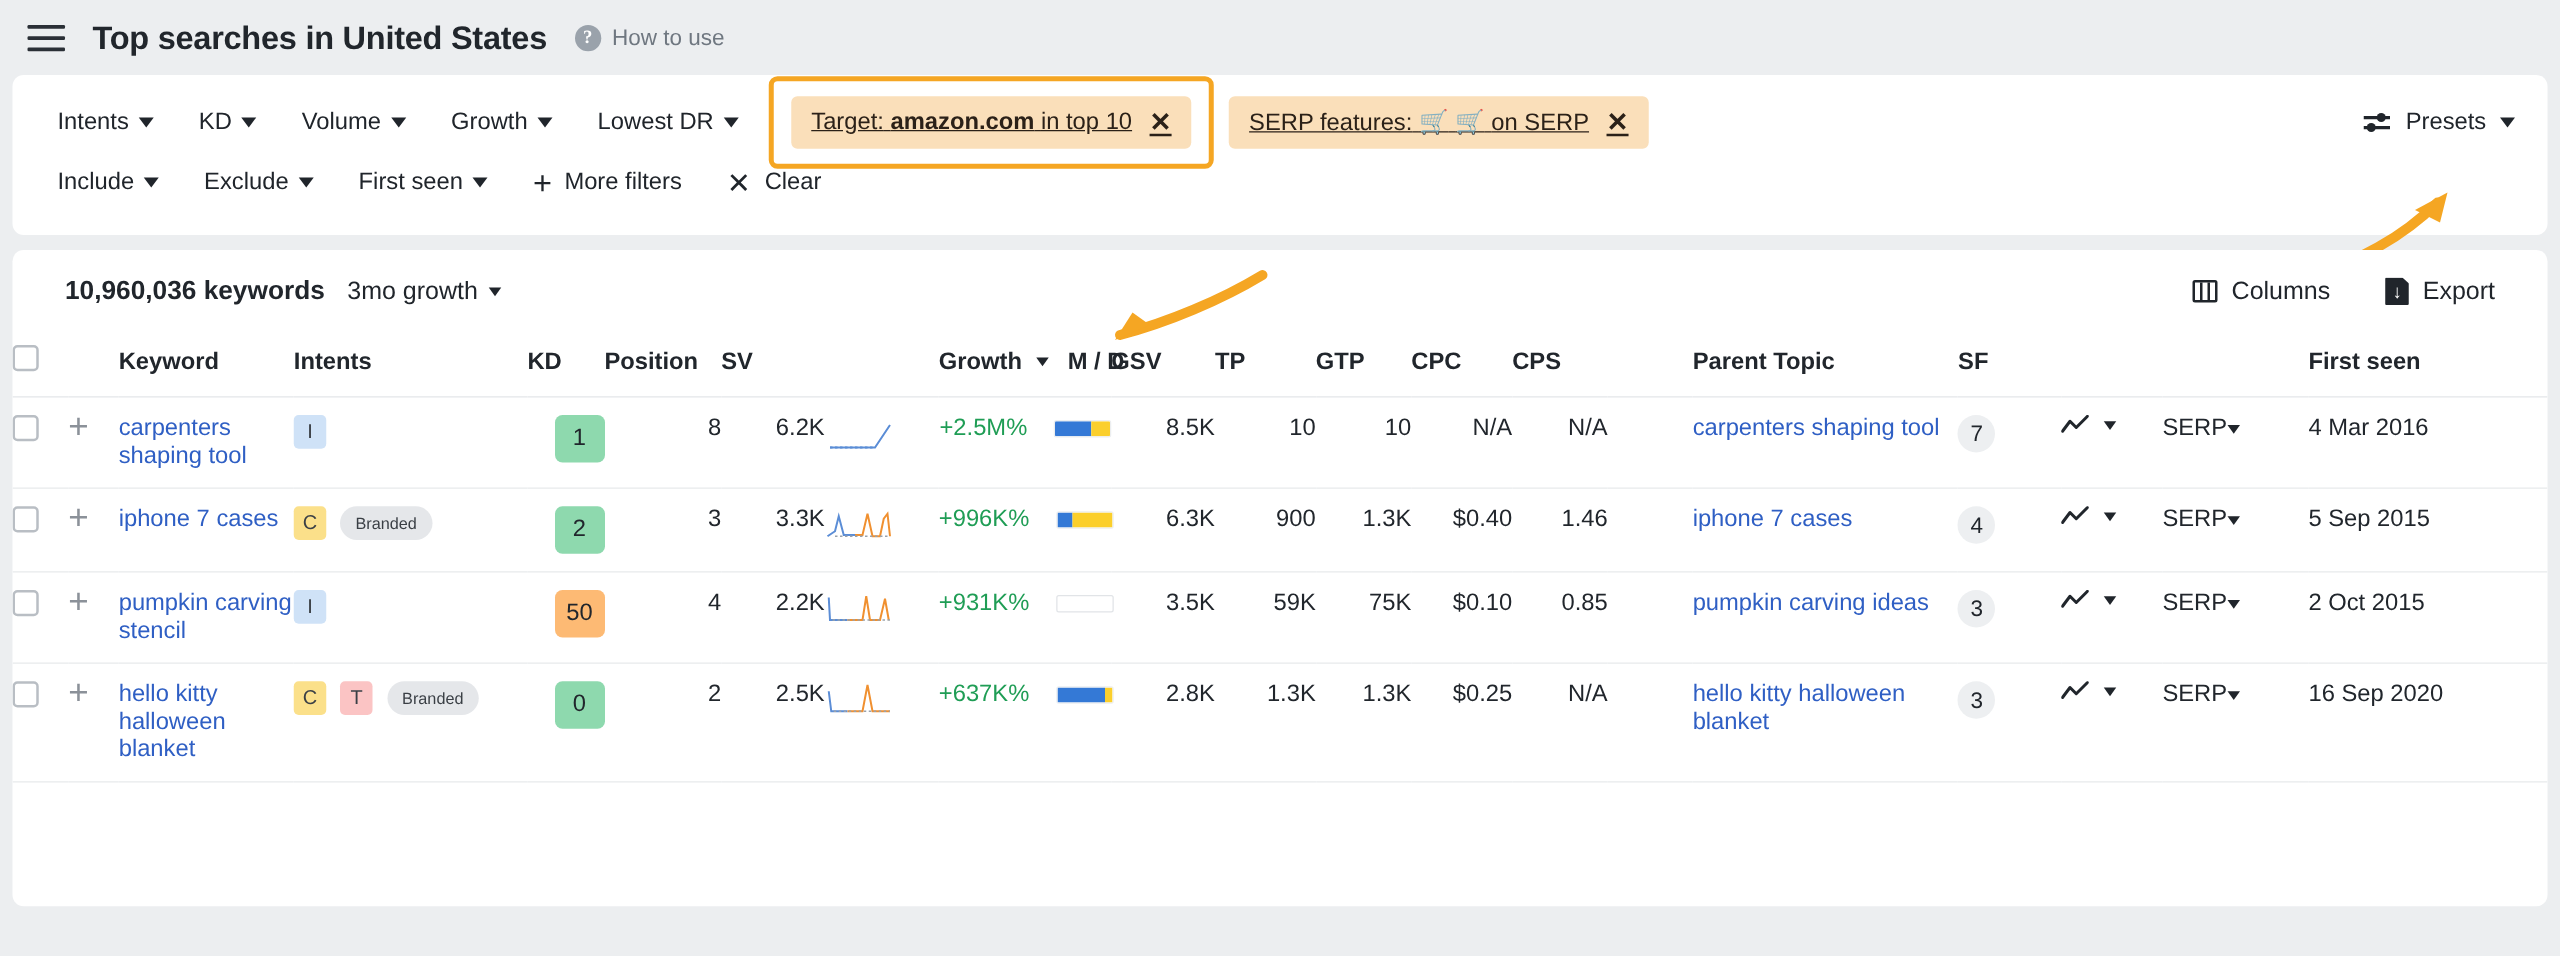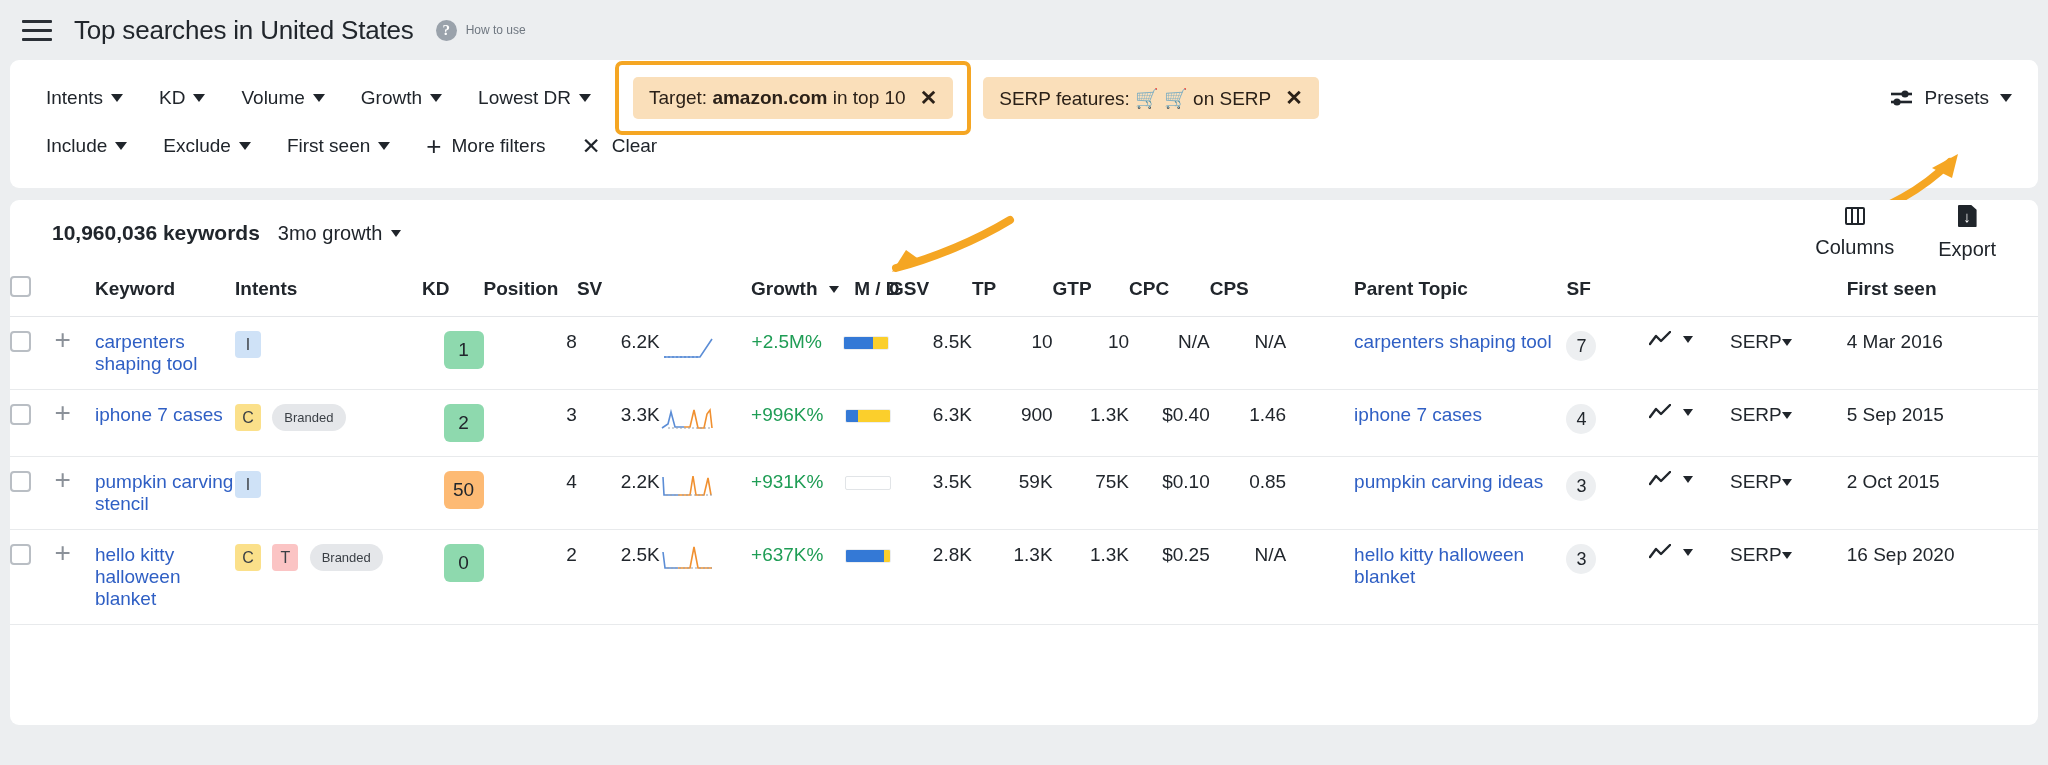--- a/index.html
+++ b/index.html
@@ -12,69 +12,69 @@
   }
   .page { width: 2048px; height: 765px; position: relative; overflow: hidden; background:#eceef0; }
 
   
   .topbar {
     height: 60px; display: flex; align-items: center;
     padding-left: 22px; gap: 22px; background: #eceef0;
   }
   .hamburger { width: 30px; height: 30px; display:flex; flex-direction:column; justify-content:center; gap:6px; cursor:pointer; }
   .hamburger span { display:block; height:3px; background:#2a2f36; border-radius:1px; }
-  .page-title { font-size: 26px; font-weight: 400; color: #21262c; letter-spacing: -0.2px; }
+  .page-title { font-size: 26px; font-weight: 700; color: #21262c; letter-spacing: -0.2px; }
   .howto { display:flex; align-items:center; gap: 9px; cursor:pointer; }
   .howto .qmark {
     width: 21px; height: 21px; border-radius: 50%; background: #9aa2ab; color:#fff;
     font-size: 15px; font-weight:700; display:flex; align-items:center; justify-content:center;
     font-family: "Liberation Serif", serif;
   }
-  .howto .lbl { font-size: 12px; color: #6f7780; }
+  .howto .lbl { font-size: 18px; color: #6f7780; }
 
   
   .filters {
     background: #fff; margin: 0 10px; border-radius: 9px;
     padding: 14px 18px 18px 18px; position: relative;
   }
   .filter-row { display:flex; align-items:center; height: 48px; }
   .fbtn {
     display:flex; align-items:center; gap:8px; padding: 0 18px; height: 40px;
     font-size: 19px; color:#20252b; cursor:pointer; white-space:nowrap; border-radius: 5px;
   }
   .caret { width:0;height:0;border-left:6px solid transparent;border-right:6px solid transparent;border-top:8px solid #20252b; }
   .caret.sm { border-left-width:5px;border-right-width:5px;border-top-width:7px; }
   .plus-i { font-size:26px; line-height:0; color:#20252b; font-weight:300; margin-right:2px;}
   .x-i { font-size:23px; line-height:0; color:#20252b; font-weight:400; margin-right:3px;}
 
   
   .chip {
     display:flex; align-items:center; gap:14px; height:42px; padding: 0 16px;
-    background: #fadfba; border-radius: 5px; font-size:19px; color:#2b2118; white-space:nowrap;
+    background: #fadfba; border-radius: 5px; font-size:19px; color:#2b2118; white-space:nowrap;text-decoration:underline;
   }
   .chip b { font-weight:700; }
   .chip .chip-x { font-size:21px; font-weight:700; cursor:pointer; color:#2b2118; }
   .chip-wrap-highlight {
     border: 4px solid #f5a623; border-radius: 7px; padding: 12px 14px; margin: 0 6px;
   }
   .presets { display:flex; align-items:center; gap:11px; font-size:19px; color:#20252b; cursor:pointer; margin-left:auto; padding-right:8px;}
 
   
   .arrow-svg { position:absolute; pointer-events:none; }
 
   
   .results {
     background:#fff; margin: 12px 10px 0 10px; border-radius: 9px; position:relative;
     height: 525px; overflow:hidden;
   }
   .res-head { display:flex; align-items:center; height:66px; padding: 0 42px; }
   .kwcount { font-size: 21px; font-weight: 700; color:#21262c; margin-right: 18px; }
   .growthsel { display:flex; align-items:center; gap:9px; font-size:20px; color:#20252b; cursor:pointer;}
   .head-right { margin-left:auto; display:flex; align-items:center; gap: 44px; }
-  .hr-btn { display:flex; align-items:center; gap:11px; font-size:20px; color:#20252b; cursor:pointer;flex-direction:column;}
+  .hr-btn { display:flex; align-items:center; gap:11px; font-size:20px; color:#20252b; cursor:pointer;}
   .cols-icon { width:20px;height:18px;border:2.5px solid #20252b; border-radius:2px; display:flex; }
   .cols-icon i { flex:1; border-right:2.5px solid #20252b; }
   .cols-icon i:last-child{ border-right:none; }
   .exp-icon { width:19px; height:22px; background:#20252b; position:relative; border-radius:1px;
      clip-path: polygon(0 0, 72% 0, 100% 22%, 100% 100%, 0 100%); display:flex; align-items:center; justify-content:center;}
   .exp-icon::after { content:"↓"; color:#fff; font-size:15px; font-weight:700; line-height:1; }
 
   
   table.kwt { width: 100%; border-collapse: collapse; table-layout: fixed; }
   table.kwt th {

